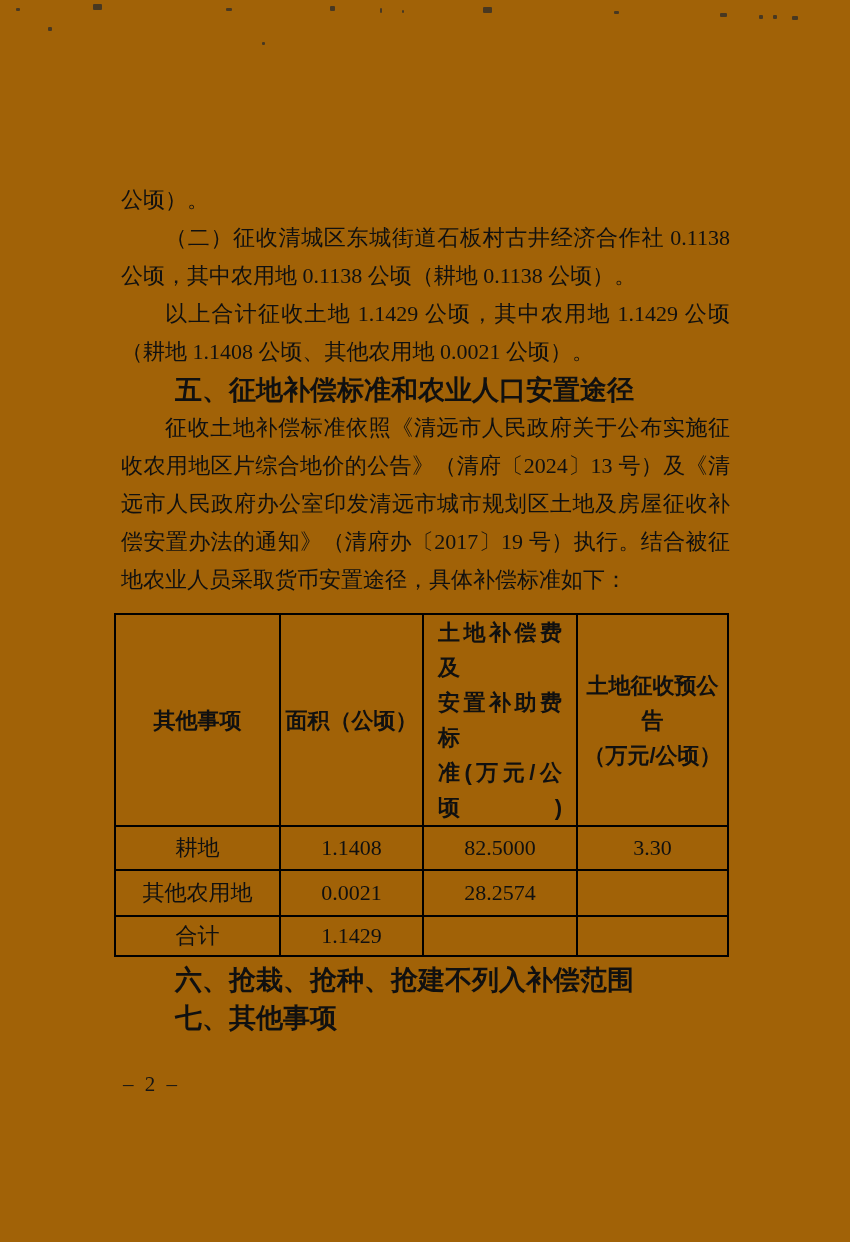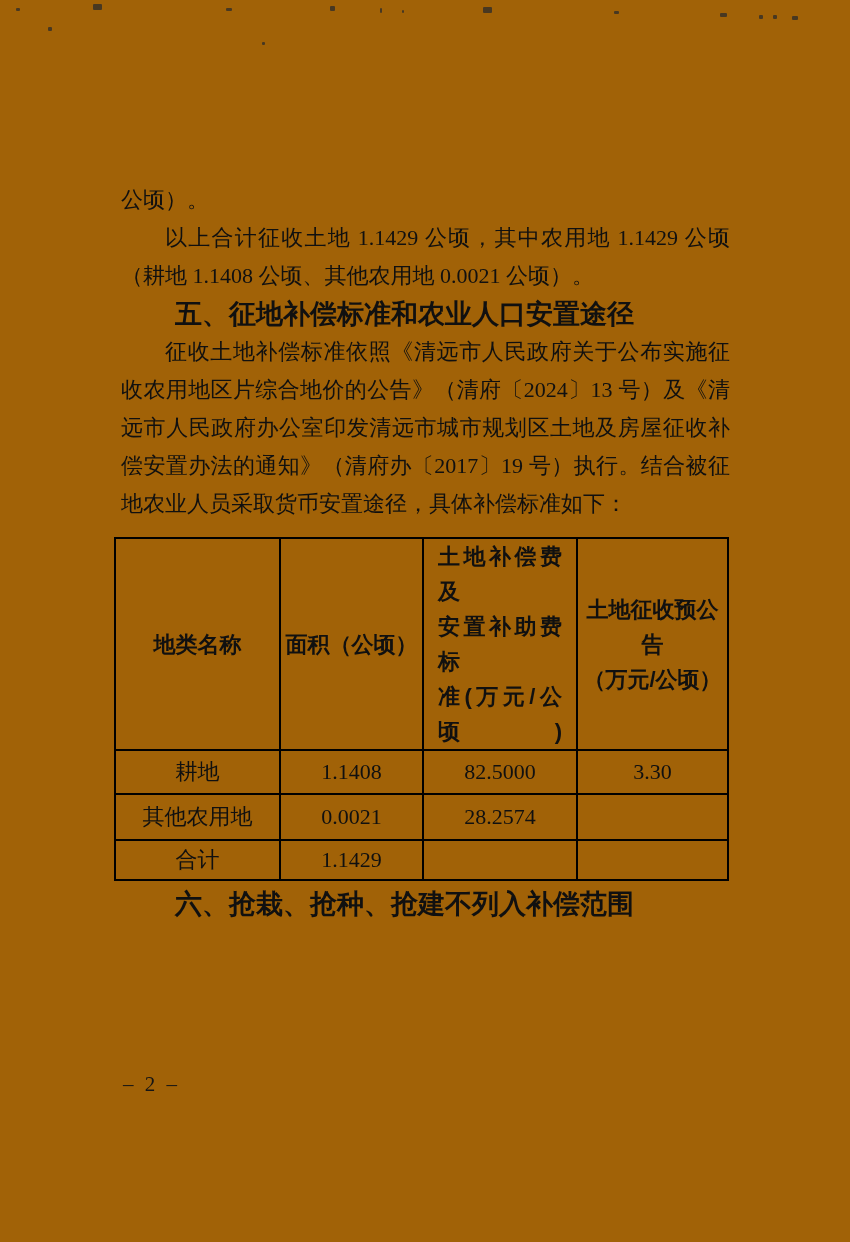--- a/index.html
+++ b/index.html
@@ -109,38 +109,39 @@
   <div class="speck" style="left:759px;top:15px;width:4px;height:4px;"></div>
   <div class="speck" style="left:773px;top:15px;width:4px;height:4px;"></div>
   <div class="speck" style="left:792px;top:16px;width:6px;height:4px;"></div>
   <div class="speck" style="left:48px;top:27px;width:4px;height:4px;"></div>
   <div class="speck" style="left:262px;top:42px;width:3px;height:3px;"></div>
 
   <div class="content">
 
     <p class="cont">公顷）。</p>
 
+    <p class="indent">（二）征收清城区东城街道石板村古井经济合作社 0.1138 公顷，其中农用地 0.1138 公顷（耕地 0.1138 公顷）。</p>
 
     <p class="indent">以上合计征收土地 1.1429 公顷，其中农用地 1.1429 公顷（耕地 1.1408 公顷、其他农用地 0.0021 公顷）。</p>
 
     <div class="heading">五、征地补偿标准和农业人口安置途径</div>
 
     <p class="indent">征收土地补偿标准依照《清远市人民政府关于公布实施征收农用地区片综合地价的公告》（清府〔2024〕13 号）及《清远市人民政府办公室印发清远市城市规划区土地及房屋征收补偿安置办法的通知》（清府办〔2017〕19 号）执行。结合被征地农业人员采取货币安置途径，具体补偿标准如下：</p>
 
     <table class="comp-table">
       <colgroup>
         <col style="width:165px">
         <col style="width:143px">
         <col style="width:154px">
         <col style="width:151px">
       </colgroup>
       <thead>
         <tr>
           <th>
-            <div class="hl">地类名称</div>
+            <div class="hl">其他事项</div>
           </th>
           <th>
             <div class="hl">面积（公顷）</div>
           </th>
           <th class="just">
             <div class="hl">土地补偿费及</div>
             <div class="hl">安置补助费标</div>
             <div class="hl">准(万元/公顷)</div>
           </th>
           <th>
@@ -167,18 +168,19 @@
           <td>1.1429</td>
           <td></td>
           <td></td>
         </tr>
       </tbody>
     </table>
 
     <div class="heading h6">六、抢栽、抢种、抢建不列入补偿范围</div>
 
 
+    <div class="heading">七、其他事项</div>
 
   </div>
 
   <div class="page-num">– 2 –</div>
 
 </div>
 
 </body></html>

